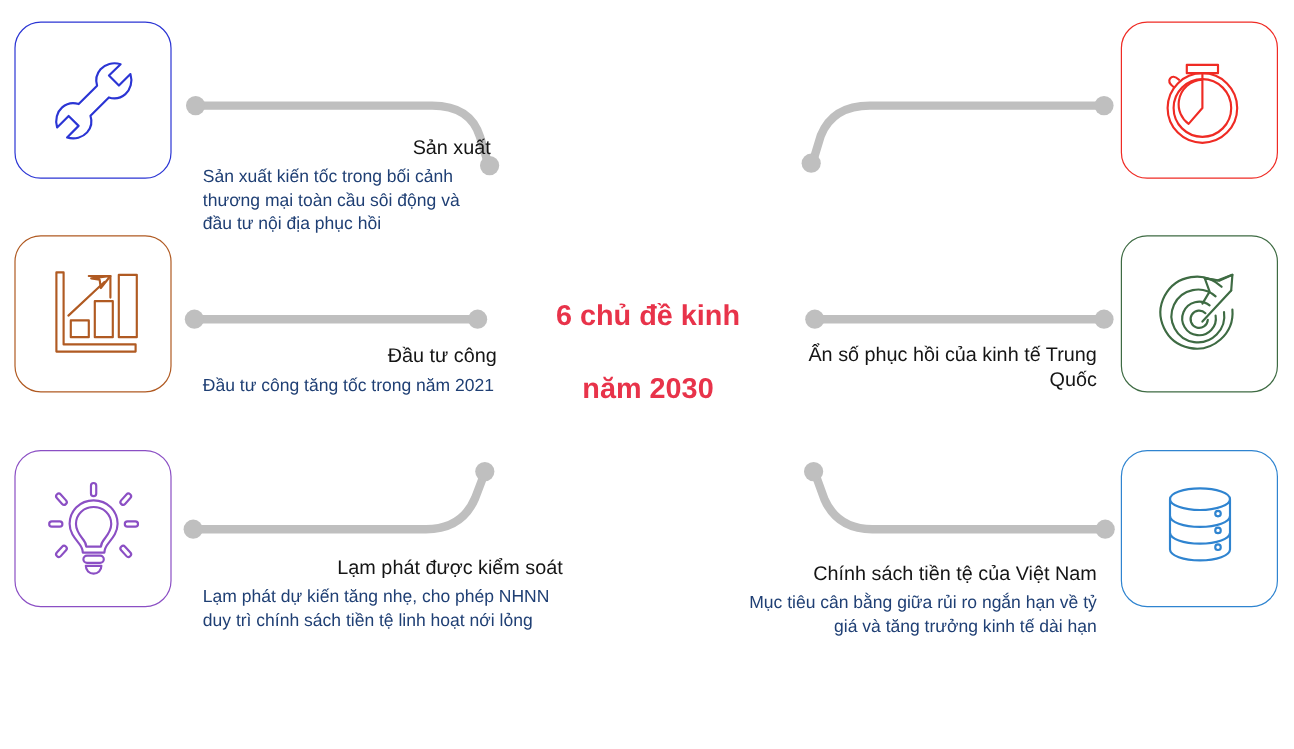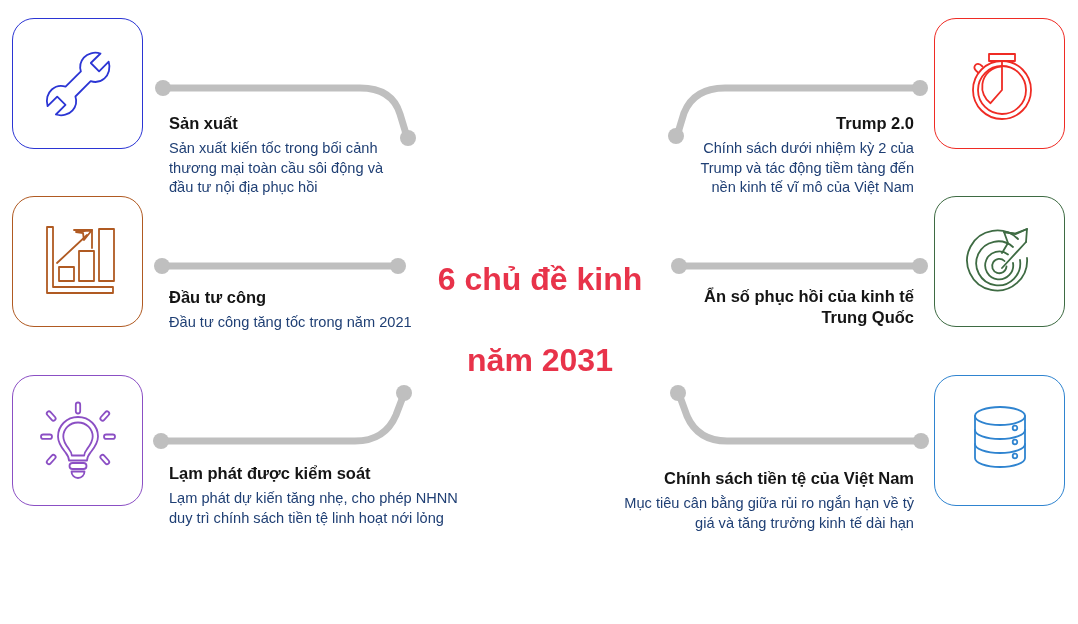--- a/index.html
+++ b/index.html
@@ -52,24 +52,25 @@
   .tile-trump         { left: 934px; top: 18px;  }
   .tile-china         { left: 934px; top: 196px; }
   .tile-monetary      { left: 934px; top: 375px; }
 
   
   .block {
     position: absolute;
   }
   .block .block-title {
     font-size: 16.5px;
-    font-weight: bold;
+    font-weight: normal;
     color: #151515;
     line-height: 1.28;
     margin: 0 0 5px 0;
+    text-align: right;
   }
   .block .block-desc {
     font-size: 14.6px;
     color: #1f3f74;
     line-height: 1.34;
     margin: 0;
   }
   .block.align-left  { text-align: left; }
   .block.align-right { text-align: right; }
 
@@ -81,21 +82,21 @@
   .blk-china    { left: 670px; top: 286px; width: 244px; }
   .blk-monetary { left: 610px; top: 468px; width: 304px; }
 
   
   .center-title {
     position: absolute;
     left: 437px;
     top: 219px;
     width: 206px;
     text-align: center;
-    font-size: 32px;
+    font-size: 24px;
     font-weight: bold;
     line-height: 1.26;
     color: #e8334a;
     white-space: pre-line;
   }
 </style>
 </head>
 <body>
 
 <div id="infographic">
@@ -222,32 +223,28 @@
   <div class="block blk-publicinvest align-left">
     <p class="block-title">Đầu tư công</p>
     <p class="block-desc">Đầu tư công tăng tốc trong năm 2021</p>
   </div>
 
   <div class="block blk-inflation align-left">
     <p class="block-title">Lạm phát được kiểm soát</p>
     <p class="block-desc">Lạm phát dự kiến tăng nhẹ, cho phép NHNN duy trì chính sách tiền tệ linh hoạt nới lỏng</p>
   </div>
 
-  <div class="block blk-trump align-right">
-    <p class="block-title">Trump 2.0</p>
-    <p class="block-desc">Chính sách dưới nhiệm kỳ 2 của Trump và tác động tiềm tàng đến nền kinh tế vĩ mô của Việt Nam</p>
-  </div>
 
   <div class="block blk-china align-right">
     <p class="block-title">Ẩn số phục hồi của kinh tế Trung Quốc</p>
   </div>
 
   <div class="block blk-monetary align-right">
     <p class="block-title">Chính sách tiền tệ của Việt Nam</p>
     <p class="block-desc">Mục tiêu cân bằng giữa rủi ro ngắn hạn về tỷ giá và tăng trưởng kinh tế dài hạn</p>
   </div>
 
   <div class="center-title">
     <div>6 chủ đề kinh</div>
-    <div>năm 2031</div>
+    <div>năm 2030</div>
   </div>
 
 </div>
 
 </body></html>

